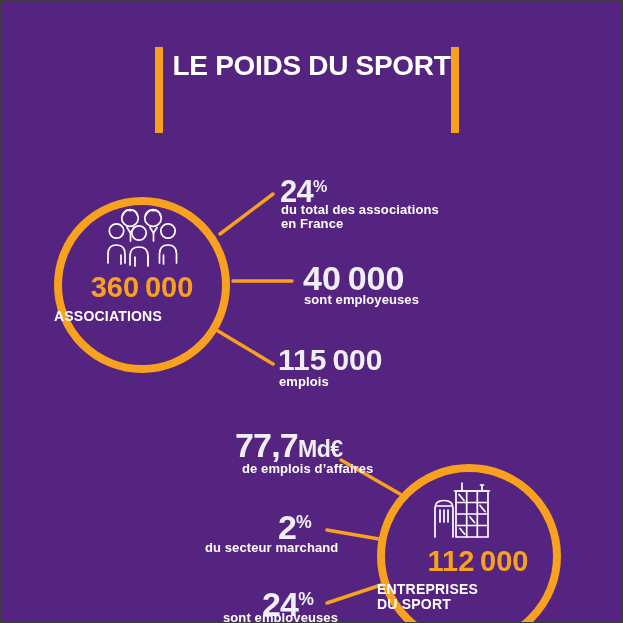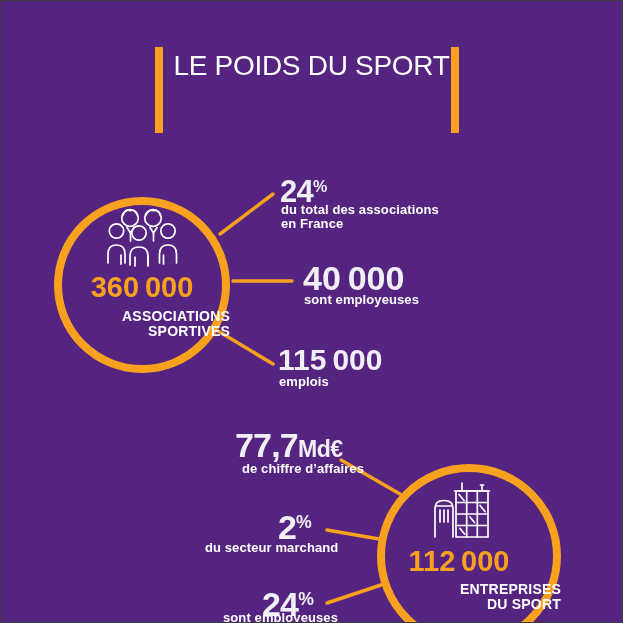--- a/index.html
+++ b/index.html
@@ -13,37 +13,37 @@
     font-family:"Liberation Sans", sans-serif;
     -webkit-font-smoothing:antialiased;
   }
   
   .title-bar{position:absolute;top:46px;width:8px;height:86px;background:#F7A11E;}
   .title-bar.left{left:154px;}
   .title-bar.right{left:450px;}
   .title{
     position:absolute;left:0;right:0;top:50px;
     text-align:center;color:#ffffff;
-    font-size:28px;font-weight:400;line-height:30px;letter-spacing:-0.3px;
+    font-size:28px;font-weight:700;line-height:30px;letter-spacing:-0.3px;
   }
   .title span{display:block;}
   
   .lines{position:absolute;left:0;top:0;width:623px;height:623px;pointer-events:none;}
   
   .big-circle{position:absolute;border:8px solid #F7A11E;border-radius:50%;box-sizing:border-box;}
   .circle-assoc{left:53px;top:196px;width:176px;height:176px;}
   .circle-entre{left:376px;top:463px;width:184px;height:184px;}
   .circle-num{
     position:absolute;text-align:center;color:#F7A11E;
     font-size:29px;font-weight:800;line-height:38px;letter-spacing:-1.2px;
   }
   .circle-num.assoc{left:53px;width:176px;top:267px;}
-  .circle-num.entre{left:376px;width:164px;top:541px;}
+  .circle-num.entre{left:395px;width:164px;top:541px;}
   .circle-label{
-    position:absolute;text-align:right;color:#ffffff;
+    position:absolute;text-align:left;color:#ffffff;
     font-size:14px;font-weight:700;line-height:14.5px;letter-spacing:0.2px;
   }
   .circle-label.assoc{left:53px;width:176px;top:308px;}
   .circle-label.entre{left:376px;width:184px;top:581px;}
   .circle-label span{display:block;}
   .icon-wrap{position:absolute;}
   .icon-people{left:105px;top:204px;width:74px;height:64px;}
   .icon-building{left:431px;top:476px;width:62px;height:62px;}
   
   .stat-num{
@@ -117,35 +117,34 @@
         <path d="M15 50 v9"></path>
         <path d="M29 52 v9"></path>
         <path d="M42 52 v9"></path>
         <path d="M57.5 50 v9"></path>
       </g>
     </svg>
   </span>
   <div class="circle-num assoc">360 000</div>
   <div class="circle-label assoc">
     <span>ASSOCIATIONS</span>
-    <span>SPORTIVES</span>
   </div>
 
   <div class="stat-num n-s1a"><span>24</span><span class="pct">%</span></div>
   <div class="stat-desc d-s1a">du total des associations
 en France</div>
 
   <div class="stat-num n-s1b">40 000</div>
   <div class="stat-desc d-s1b">sont employeuses</div>
 
   <div class="stat-num n-s1c">115 000</div>
   <div class="stat-desc d-s1c">emplois</div>
 
   <div class="stat-num n-s2a"><span>77,7</span><span class="unit">Md€</span></div>
-  <div class="stat-desc d-s2a">de chiffre d’affaires</div>
+  <div class="stat-desc d-s2a">de emplois d’affaires</div>
 
   <div class="stat-num n-s2b"><span>2</span><span class="pct">%</span></div>
   <div class="stat-desc d-s2b">du secteur marchand</div>
 
   <div class="stat-num n-s2c"><span>24</span><span class="pct">%</span></div>
   <div class="stat-desc d-s2c">sont employeuses</div>
 
   <div class="big-circle circle-entre"></div>
   <span class="icon-wrap icon-building">
     <svg viewBox="0 0 62 62" width="62" height="62">

